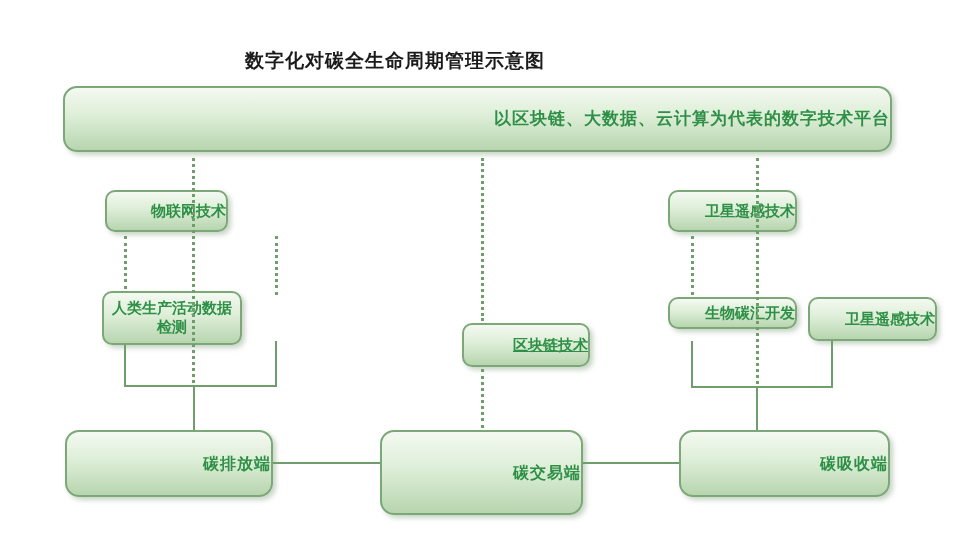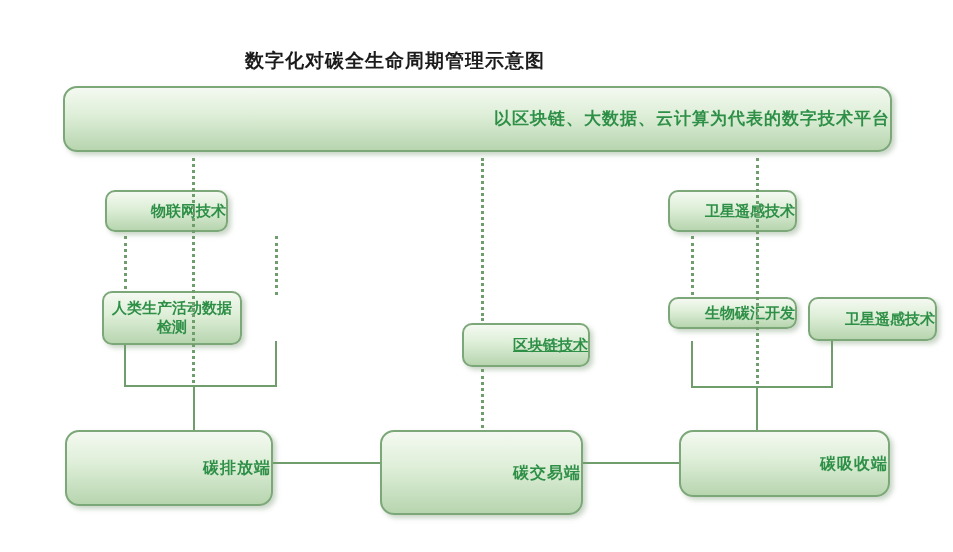--- a/index.html
+++ b/index.html
@@ -63,21 +63,21 @@
   <div class="node small" style="left:422px;top:323px;width:128px;height:44px;text-decoration:underline;">
     <span>区块链技术</span>
   </div>
   <div class="node small" style="left:628px;top:297px;width:129px;height:32px;padding-left:32px;">
     <span>生物碳汇开发</span>
   </div>
   <div class="node small" style="left:768px;top:297px;width:129px;height:44px;">
     <span>卫星遥感技术</span>
   </div>
 
-  <div class="node bottom" style="left:65px;top:430px;width:208px;height:76px;">
+  <div class="node bottom" style="left:65px;top:430px;width:208px;height:67px;">
     <span>碳排放端</span>
   </div>
   <div class="node bottom" style="left:380px;top:430px;width:203px;height:85px;">
     <span>碳交易端</span>
   </div>
   <div class="node bottom" style="left:679px;top:430px;width:211px;height:67px;">
     <span>碳吸收端</span>
   </div>
 
   <div class="vdotted" style="left:124px;top:236px;height:53px;"></div>

